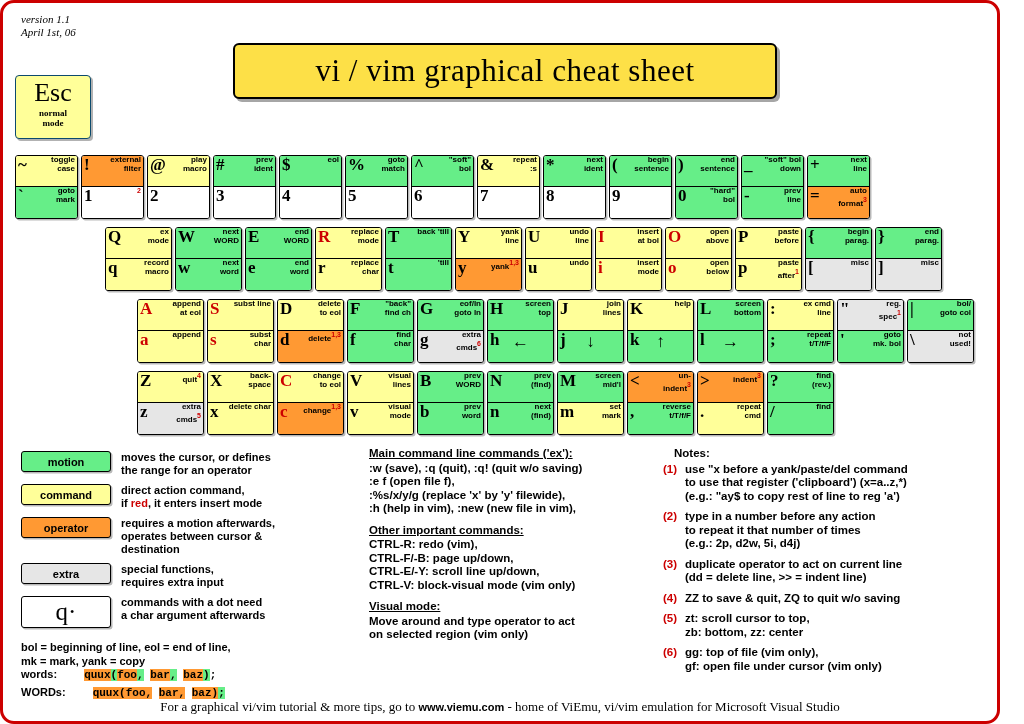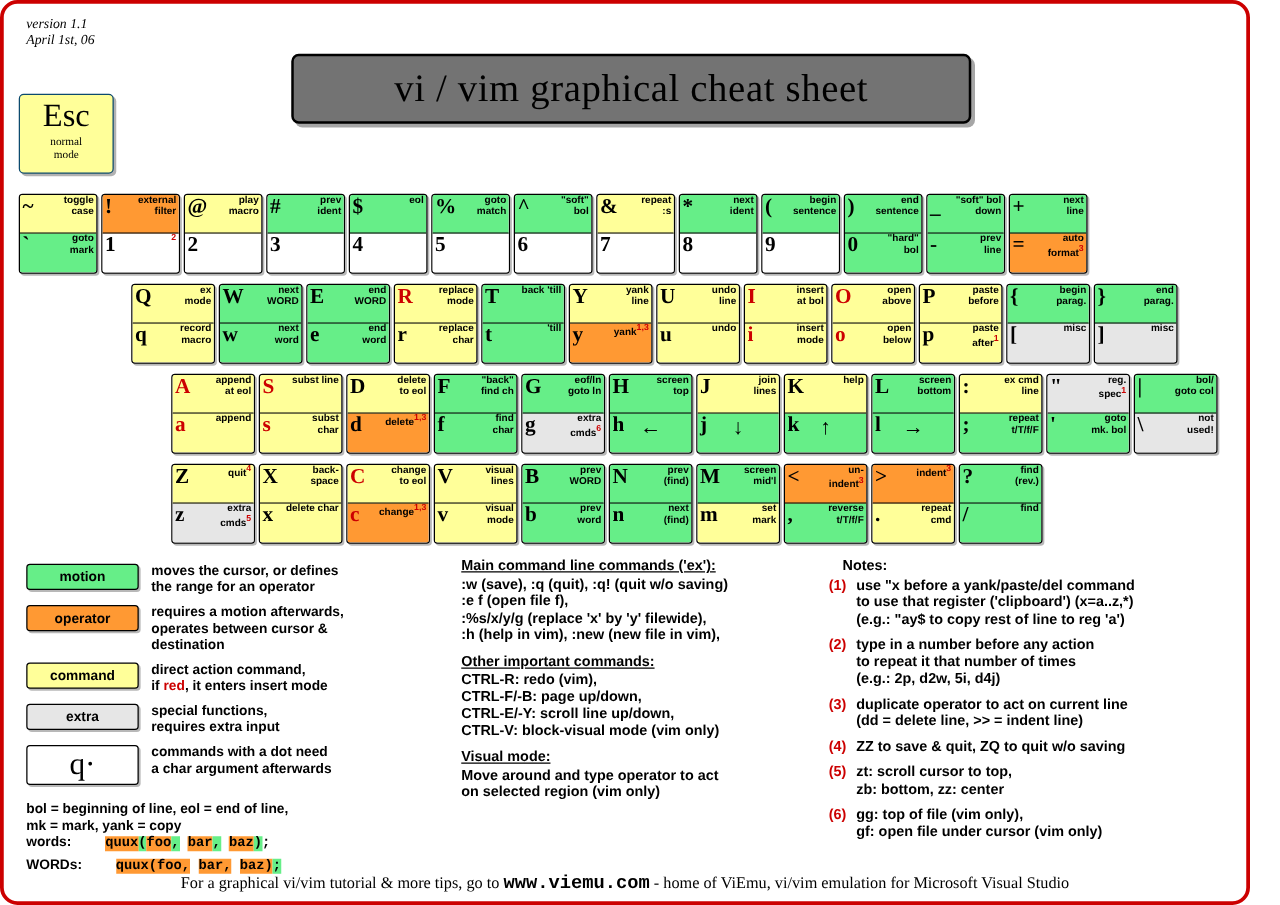--- a/index.html
+++ b/index.html
@@ -18,34 +18,34 @@
     background:#ffffff;
   }
   
   .version{
     position:absolute;left:18px;top:10px;
     font-style:italic;font-size:11px;line-height:13px;color:#000;
   }
   
   .title-box{
     position:absolute;left:230px;top:40px;width:540px;height:52px;
-    background:#737373;border:2px solid #000;border-radius:6px;
+    background:#fde047;border:2px solid #000;border-radius:6px;
     display:flex;align-items:center;justify-content:center;
     box-shadow:3px 3px 0 rgba(0,0,0,0.35);
   }
   .title-box span{font-size:31px;letter-spacing:0.5px;}
   
   .esc{
     position:absolute;left:12px;top:72px;width:74px;height:62px;
     background:#ffff99;border:1px solid #0c4a6e;border-radius:4px;
     box-shadow:2px 2px 0 rgba(0,0,0,0.3);
     text-align:center;
   }
   .esc .big{font-size:26px;line-height:30px;display:block;margin-top:2px;}
-  .esc .small{font-size:9px;font-weight:normal;line-height:10px;display:block;}
+  .esc .small{font-size:9px;font-weight:bold;line-height:10px;display:block;}
 
   
   .key{
     position:absolute;
     border:1px solid #000;border-radius:3px;
     box-shadow:1.5px 1.5px 0 rgba(0,0,0,0.28);
     box-sizing:border-box;
     overflow:hidden;
     background:#ffffff;
   }
@@ -124,21 +124,21 @@
   .notes h4{margin:0 0 2px 11px;font-size:11.5px;}
   .note{display:flex;margin-bottom:7px;}
   .note .num{color:#cc0000;width:22px;flex:none;}
   .note .txt{flex:1;}
 
   
   .footer{
     position:absolute;left:0;right:0;bottom:6px;text-align:center;
     font-family:"Liberation Serif",serif;font-size:13px;
   }
-  .footer b{font-family:Liberation Mono, monospace;font-size:15px;}
+  .footer b{font-family:Liberation Sans, sans-serif;font-size:11px;}
 </style>
 </head>
 <body>
 
 <div id="sheet">
 
   <div class="version">
     <div>version 1.1</div>
     <div>April 1st, 06</div>
   </div>
@@ -617,26 +617,26 @@
         </div>
       </div>
     </div>
 
   <div class="legend">
     <div class="lgrow">
       <div class="lgbox g">motion</div>
       <div class="lgtxt">moves the cursor, or defines<br>the range for an operator</div>
     </div>
     <div class="lgrow">
+      <div class="lgbox y">command</div>
+      <div class="lgtxt">direct action command,<br>if <span class="red">red</span>, it enters insert mode</div>
+    </div>
+    <div class="lgrow">
       <div class="lgbox o">operator</div>
       <div class="lgtxt">requires a motion afterwards,<br>operates between cursor &amp;<br>destination</div>
-    </div>
-    <div class="lgrow">
-      <div class="lgbox y">command</div>
-      <div class="lgtxt">direct action command,<br>if <span class="red">red</span>, it enters insert mode</div>
     </div>
     <div class="lgrow">
       <div class="lgbox gr">extra</div>
       <div class="lgtxt">special functions,<br>requires extra input</div>
     </div>
     <div class="lgrow">
       <div class="qbox">q·</div>
       <div class="lgtxt">commands with a dot need<br>a char argument afterwards</div>
     </div>
   </div>

